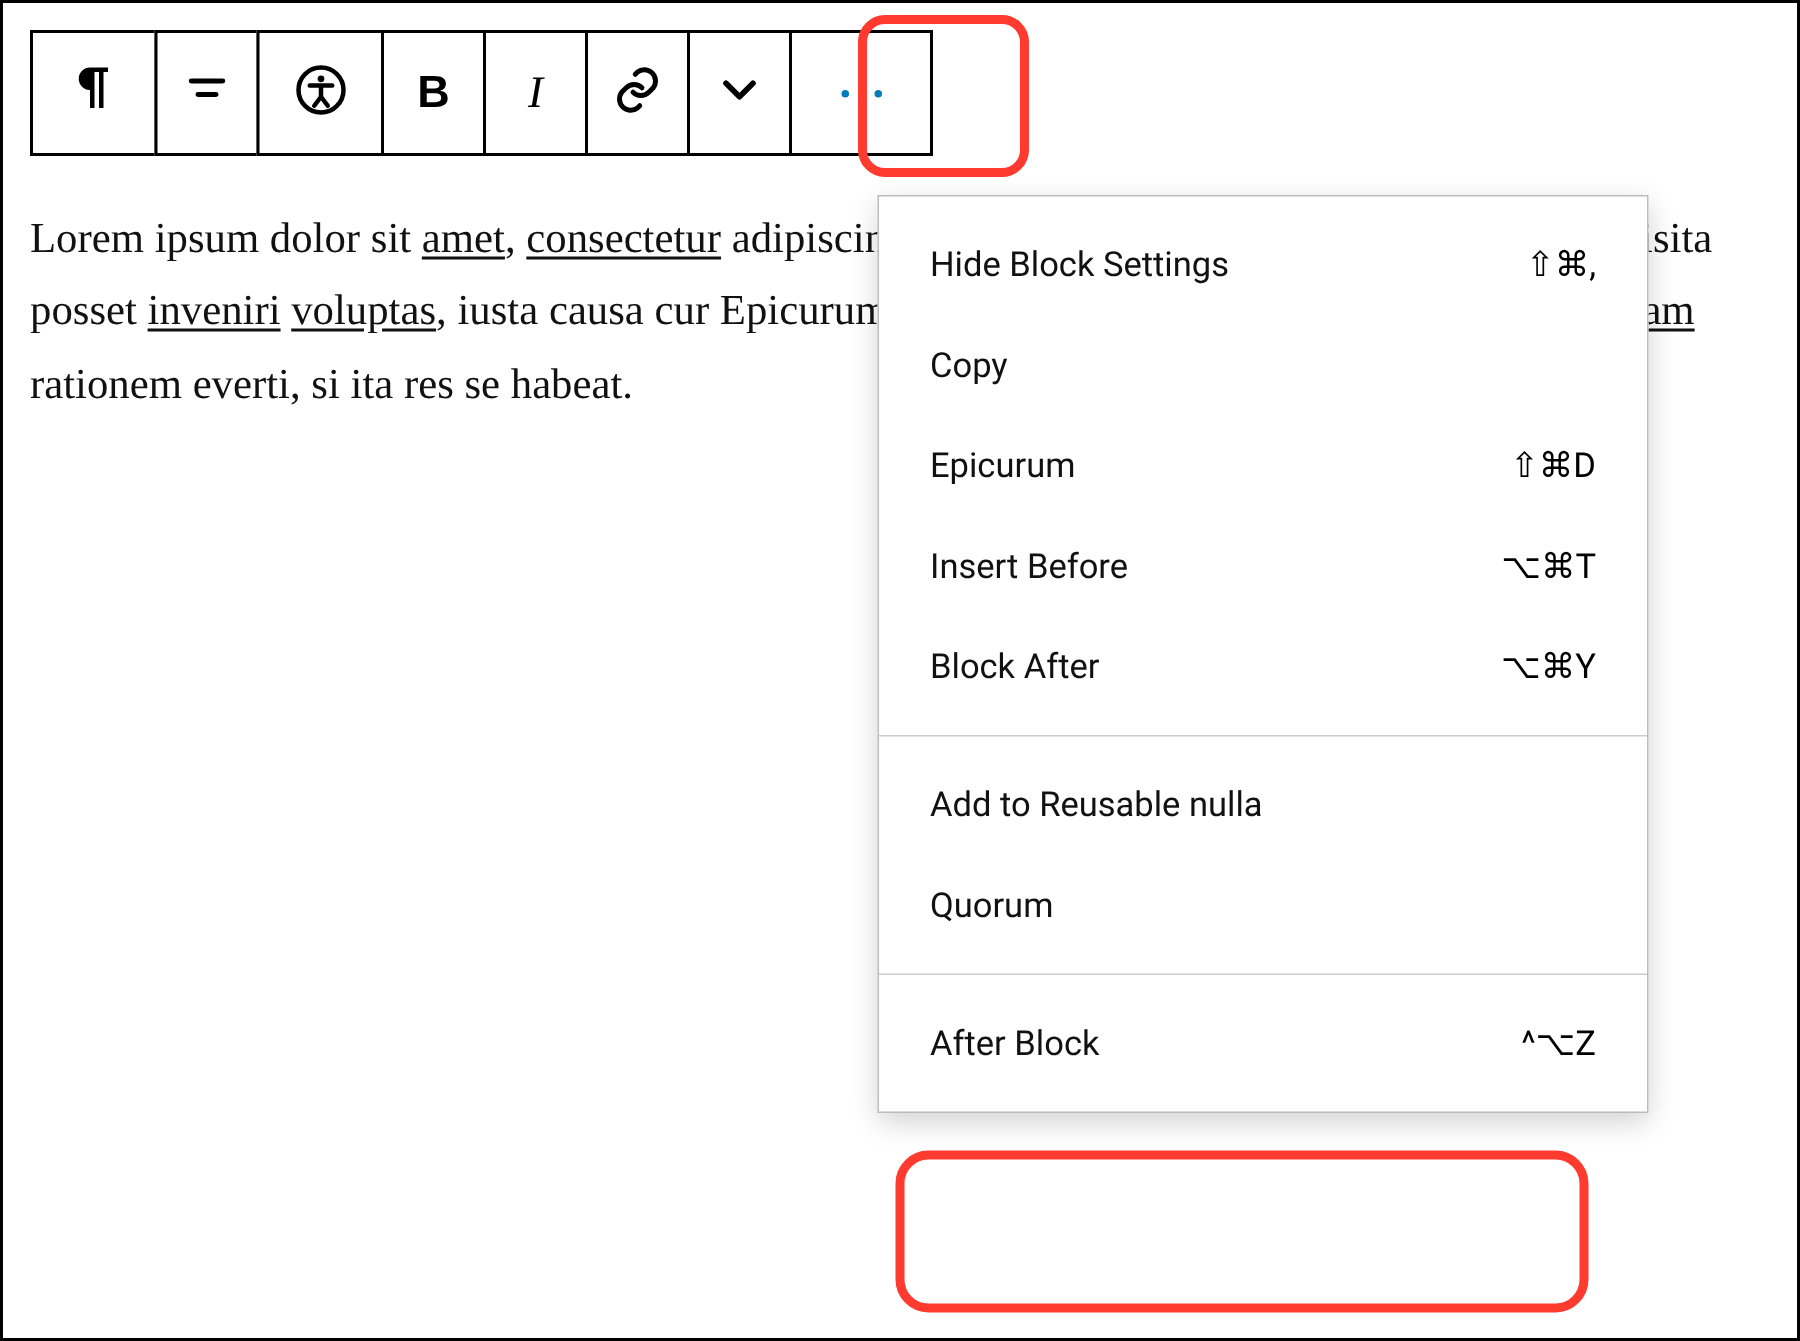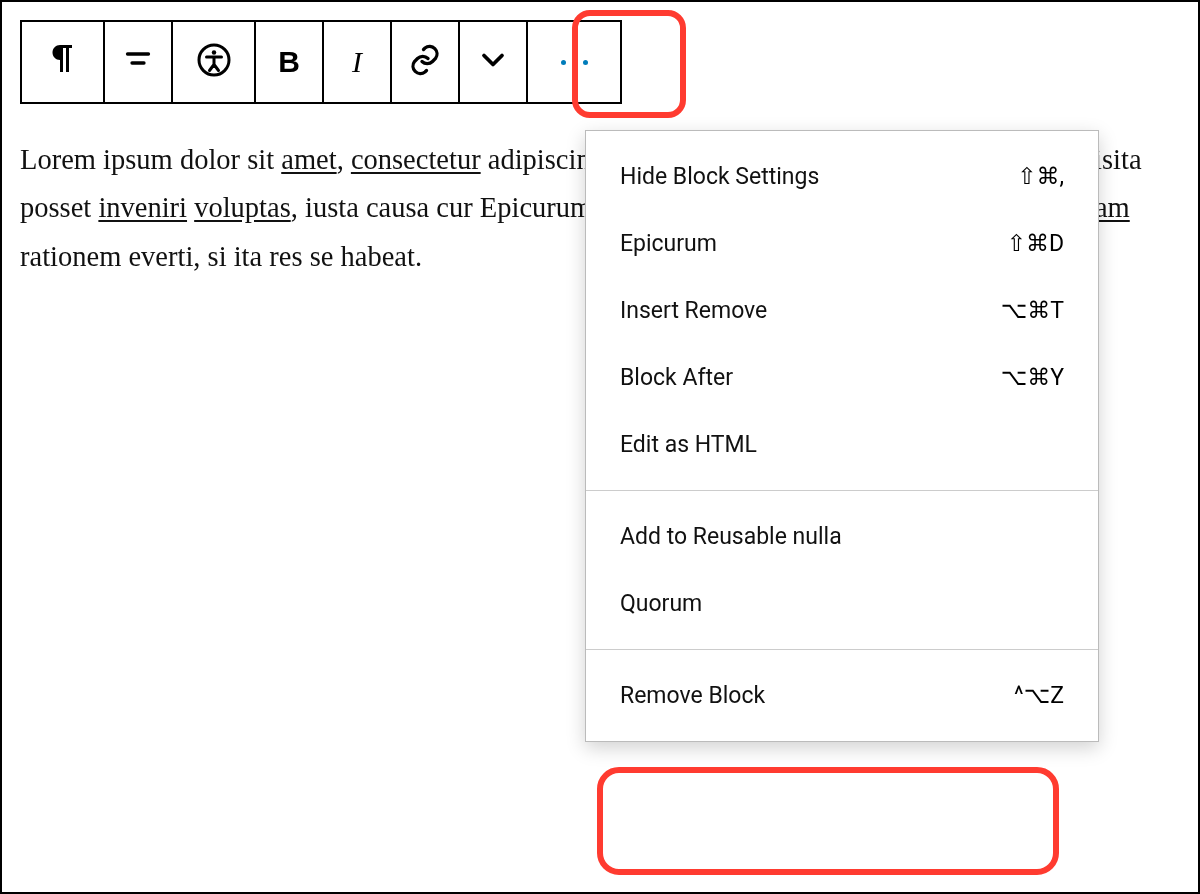--- a/index.html
+++ b/index.html
@@ -158,49 +158,49 @@
 
 <div class="paragraph" id="para"><span>Lorem ipsum dolor sit </span><span class="spellerr">amet</span><span>, </span><span class="spellerr">consectetur</span><span> adipiscing elit. Nec enim, dum metuit nulla tam exquisita posset </span><span class="spellerr">inveniri</span><span> </span><span class="spellerr">voluptas</span><span>, iusta causa cur Epicurum. Quorum sine doctissimi non </span><span class="spellerr">intellegunt</span><span> </span><span class="spellerr">totam</span><span> rationem everti, si ita res se habeat.</span></div>
 
 <div class="dropdown">
   <div class="group" id="g1">
       <div class="menu-item">
         <span>Hide Block Settings</span>
         <span class="shortcut">⇧⌘,</span>
       </div>
       <div class="menu-item">
+        <span>Copy</span>
+        <span class="shortcut"></span>
+      </div>
+      <div class="menu-item">
         <span>Epicurum</span>
         <span class="shortcut">⇧⌘D</span>
       </div>
       <div class="menu-item">
-        <span>Insert Remove</span>
+        <span>Insert Before</span>
         <span class="shortcut">⌥⌘T</span>
       </div>
       <div class="menu-item">
         <span>Block After</span>
         <span class="shortcut">⌥⌘Y</span>
-      </div>
-      <div class="menu-item">
-        <span>Edit as HTML</span>
-        <span class="shortcut"></span>
       </div>
     </div>
   <div class="sep"></div>
   <div class="group" id="g2">
       <div class="menu-item">
         <span>Add to Reusable nulla</span>
         <span class="shortcut"></span>
       </div>
       <div class="menu-item">
         <span>Quorum</span>
         <span class="shortcut"></span>
       </div>
     </div>
   <div class="sep"></div>
   <div class="group" id="g3">
       <div class="menu-item">
-        <span>Remove Block</span>
+        <span>After Block</span>
         <span class="shortcut">^⌥Z</span>
       </div>
     </div>
 </div>
 
 <div class="bottom-highlight"></div>
 
 </body></html>

